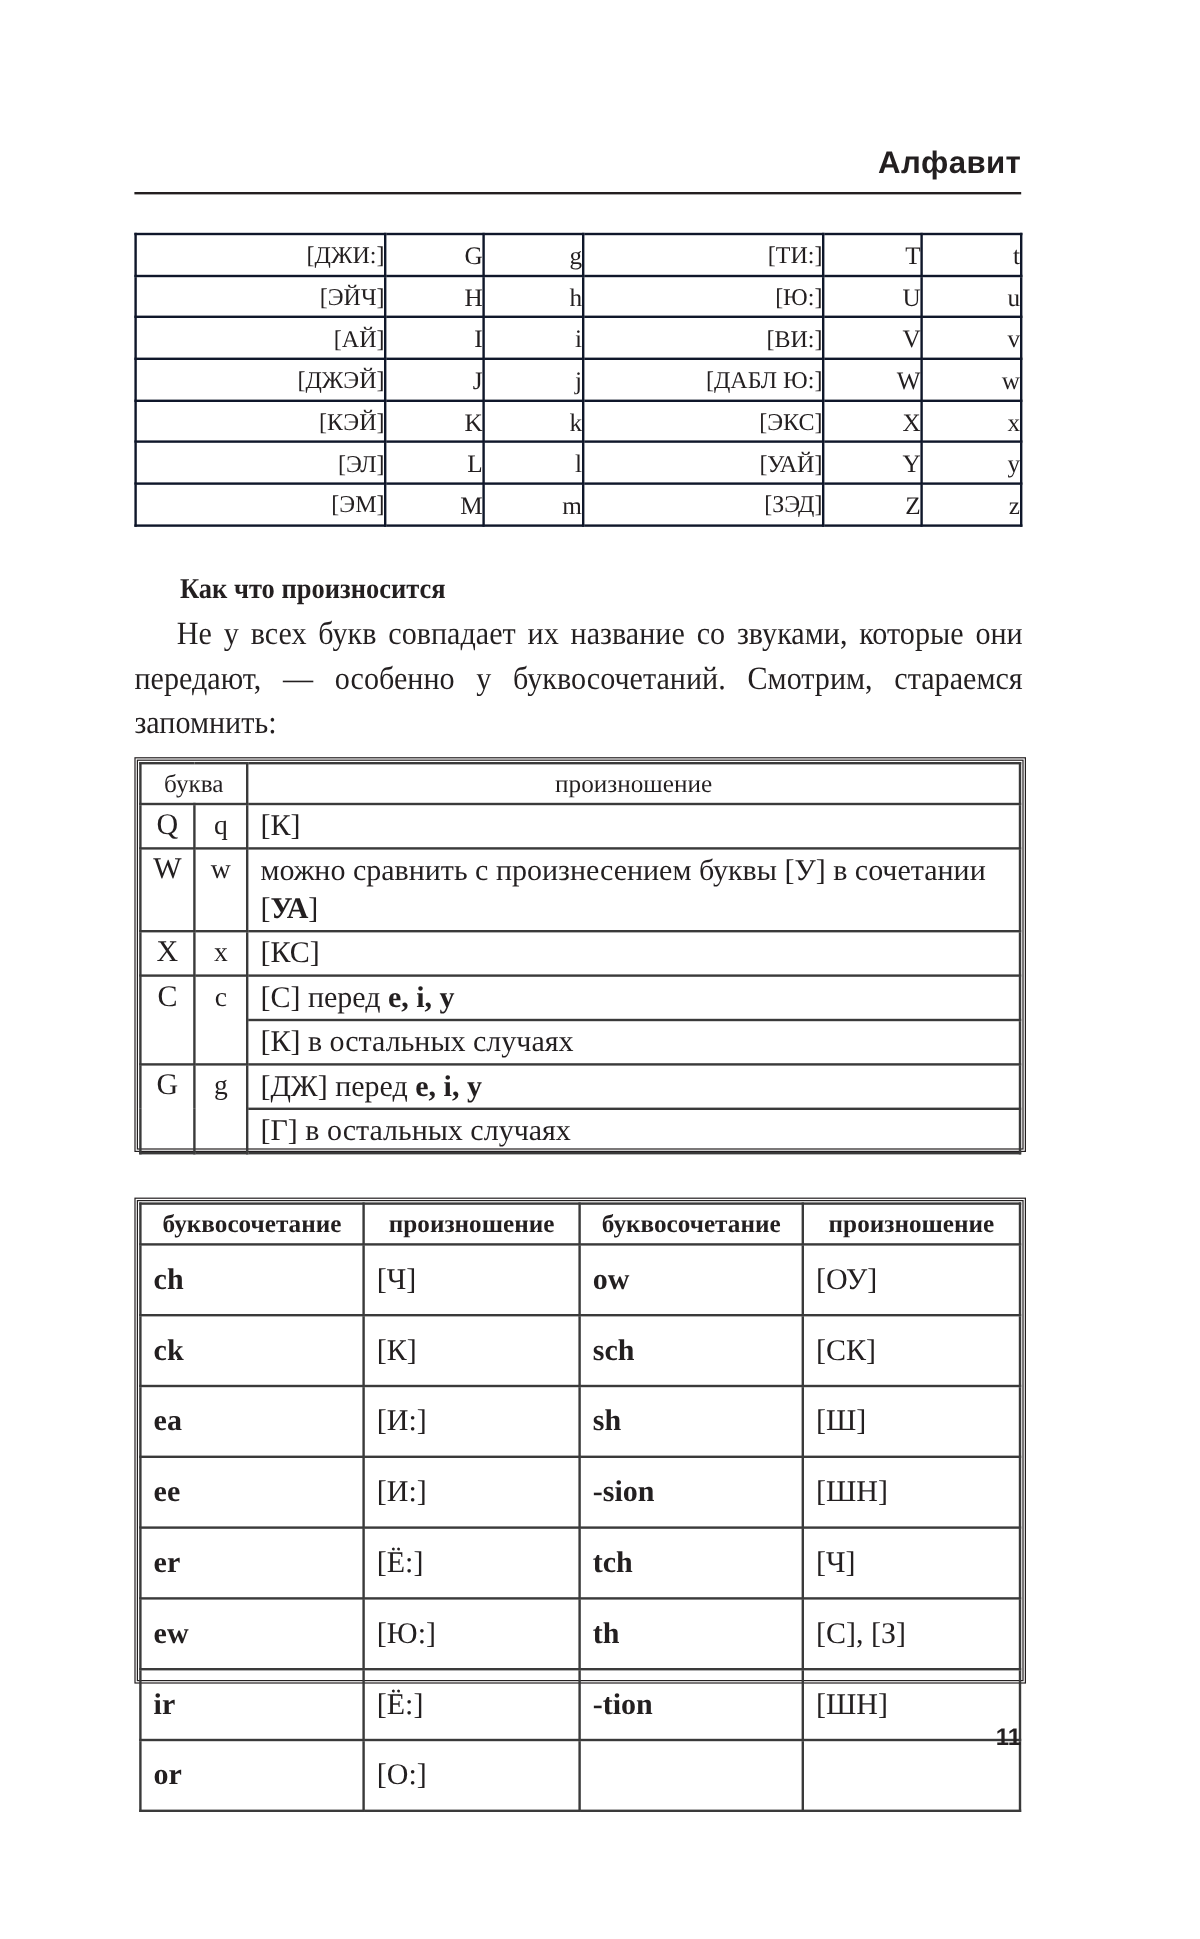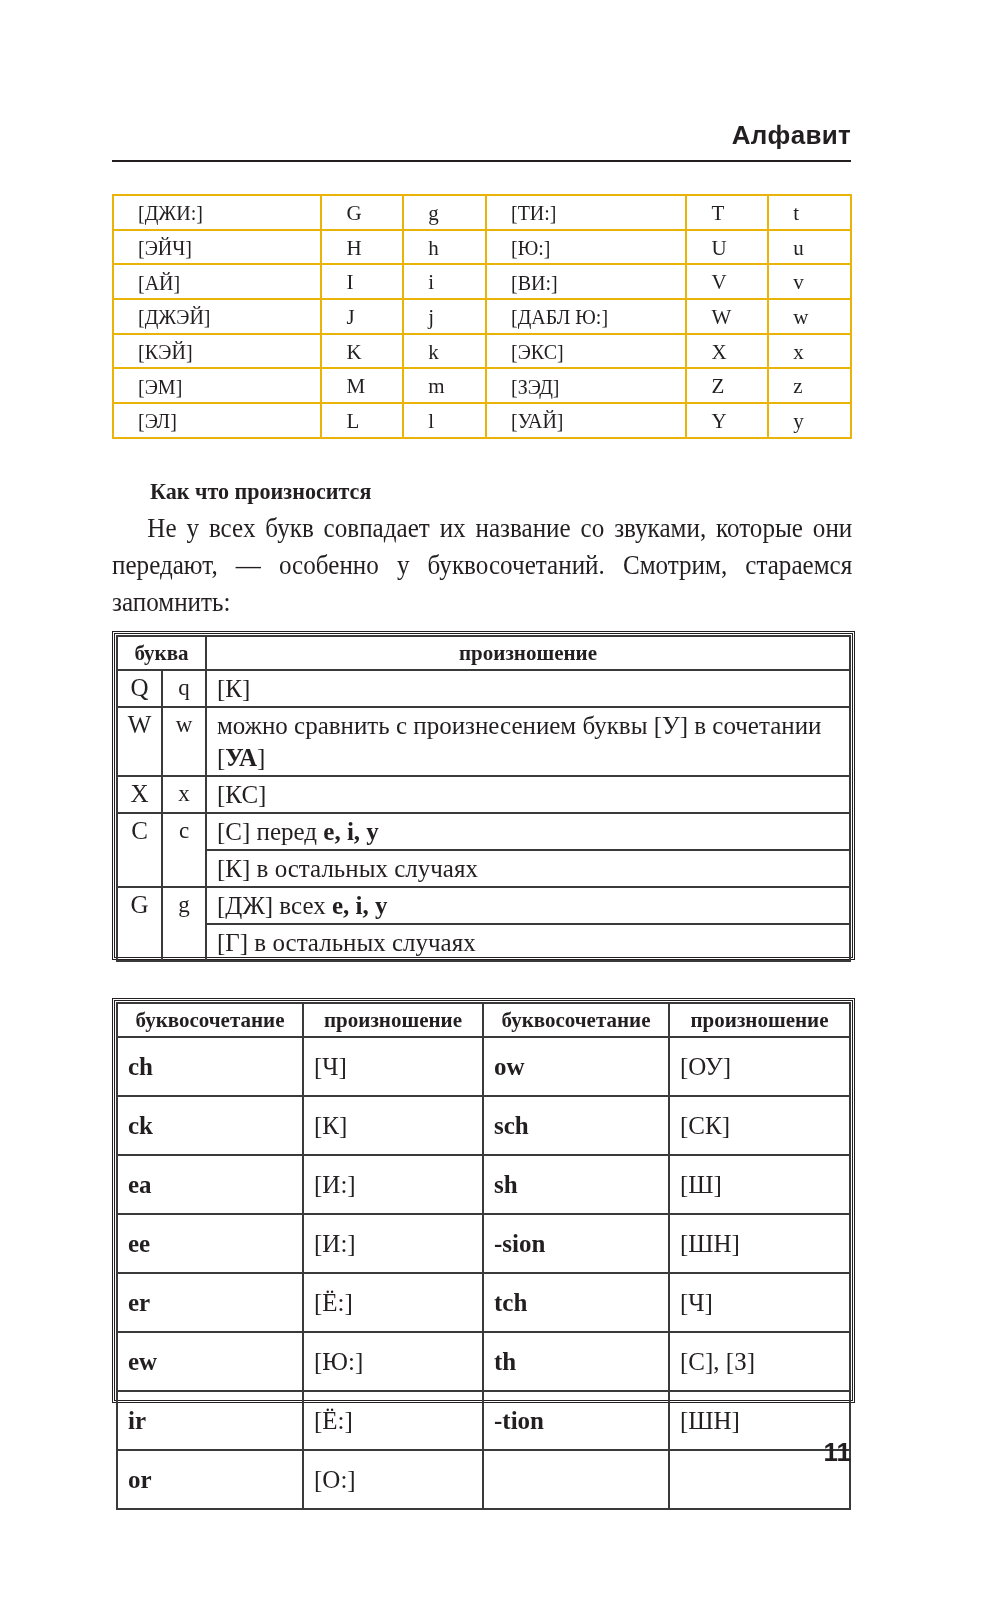--- a/index.html
+++ b/index.html
@@ -14,22 +14,23 @@
   .head-rule {
     position: absolute; left: 112px; top: 160px; width: 739px; height: 2px; background: #231f20;
   }
 
   
   .alpha-table {
     position: absolute; left: 112px; top: 194px; width: 740px;
     border-collapse: collapse; font-size: 20px;
   }
   .alpha-table td {
-    border: 2px solid #eab308; height: 34.7px; padding: 2px 0 0 24px; vertical-align: middle;
+    border: 2px solid #0f172a; height: 34.7px; padding: 2px 0 0 24px; vertical-align: middle;
     line-height: 1;
+    text-align: right;
   }
   .alpha-table td.c1 { width: 209px; }
   .alpha-table td.c2 { width: 82px; font-size: 21px; }
   .alpha-table td.c3 { width: 83px; font-size: 21px; }
   .alpha-table td.c4 { width: 201px; margin-top: 33px; }
   .alpha-table td.c5 { width: 82px; font-size: 21px; }
   .alpha-table td.c6 { width: 83px; font-size: 21px; }
 
   .section-title {
     position: absolute; left: 150px; top: 478px; font-weight: bold; font-size: 24px;
@@ -46,21 +47,21 @@
     position: absolute; left: 112px; top: 631px; width: 743px; height: 329px;
     border: 3px double #231f20; padding: 1px;
   }
   .letters-table {
     width: 100%; border-collapse: collapse; font-size: 25px;
   }
   .letters-table td, .letters-table th {
     border: 2px solid #3a3a3a; vertical-align: top; line-height: 32px;
   }
   .letters-table th {
-    font-size: 21px; font-weight: bold; height: 34px; line-height: 30px; vertical-align: middle;
+    font-size: 21px; font-weight: normal; height: 34px; line-height: 30px; vertical-align: middle;
   }
   .letters-table th.h-letter { width: 89px; }
   .letters-table td.up { width: 45px; text-align: center; padding-top: 1px; }
   .letters-table td.lo { width: 44px; text-align: center; font-size: 23px; padding-top: 1px; }
   .letters-table td.pron { padding: 2px 10px 1px 10px; height: 37px; }
   .letters-table b { font-weight: bold; }
 
   
   .combo-wrap {
     position: absolute; left: 112px; top: 998px; width: 743px; height: 405px;
@@ -78,21 +79,21 @@
     line-height: 1;
   }
   .combo-table td.combo { font-weight: bold; }
   .combo-table .w1 { width: 186px; }
   .combo-table .w2 { width: 180px; }
   .combo-table .w3 { width: 186px; }
   .combo-table .w4 { width: auto; }
 
   .page-number {
     position: absolute; left: 780px; top: 1437px; width: 71px; text-align: right;
-    font-family: "Liberation Sans", "DejaVu Sans", sans-serif; font-weight: bold; font-size: 26px;
+    font-family: "Liberation Sans", "DejaVu Sans", sans-serif; font-weight: bold; font-size: 20px;
   }
 </style>
 </head>
 <body>
 
 <div class="running-head">Алфавит</div>
 <div class="head-rule"></div>
 
 <table class="alpha-table">
   <tbody id="alpha-body">
@@ -130,35 +131,35 @@
       </tr>
       <tr>
         <td class="c1">[КЭЙ]</td>
         <td class="c2">K</td>
         <td class="c3">k</td>
         <td class="c4">[ЭКС]</td>
         <td class="c5">X</td>
         <td class="c6">x</td>
       </tr>
       <tr>
+        <td class="c1">[ЭЛ]</td>
+        <td class="c2">L</td>
+        <td class="c3">l</td>
+        <td class="c4">[УАЙ]</td>
+        <td class="c5">Y</td>
+        <td class="c6">y</td>
+      </tr>
+      <tr>
         <td class="c1">[ЭМ]</td>
         <td class="c2">M</td>
         <td class="c3">m</td>
         <td class="c4">[ЗЭД]</td>
         <td class="c5">Z</td>
         <td class="c6">z</td>
       </tr>
-      <tr>
-        <td class="c1">[ЭЛ]</td>
-        <td class="c2">L</td>
-        <td class="c3">l</td>
-        <td class="c4">[УАЙ]</td>
-        <td class="c5">Y</td>
-        <td class="c6">y</td>
-      </tr>
     </tbody>
 </table>
 
 <div class="section-title">Как что произносится</div>
 <p class="paragraph">Не у всех букв совпадает их название со звуками, которые они передают, — особенно у буквосочетаний. Смотрим, стараемся запомнить:</p>
 
 <div class="letters-wrap">
   <table class="letters-table">
     <thead>
       <tr>
@@ -186,21 +187,21 @@
         <td class="up" rowspan="2">C</td>
         <td class="lo" rowspan="2">c</td>
         <td class="pron"><span>[С] перед </span><b>e, i, y</b></td>
       </tr>
       <tr>
         <td class="pron">[К] в остальных случаях</td>
       </tr>
       <tr>
         <td class="up" rowspan="2">G</td>
         <td class="lo" rowspan="2">g</td>
-        <td class="pron"><span>[ДЖ] всех </span><b>e, i, y</b></td>
+        <td class="pron"><span>[ДЖ] перед </span><b>e, i, y</b></td>
       </tr>
       <tr>
         <td class="pron">[Г] в остальных случаях</td>
       </tr>
     </tbody>
   </table>
 </div>
 
 <div class="combo-wrap">
   <table class="combo-table">

